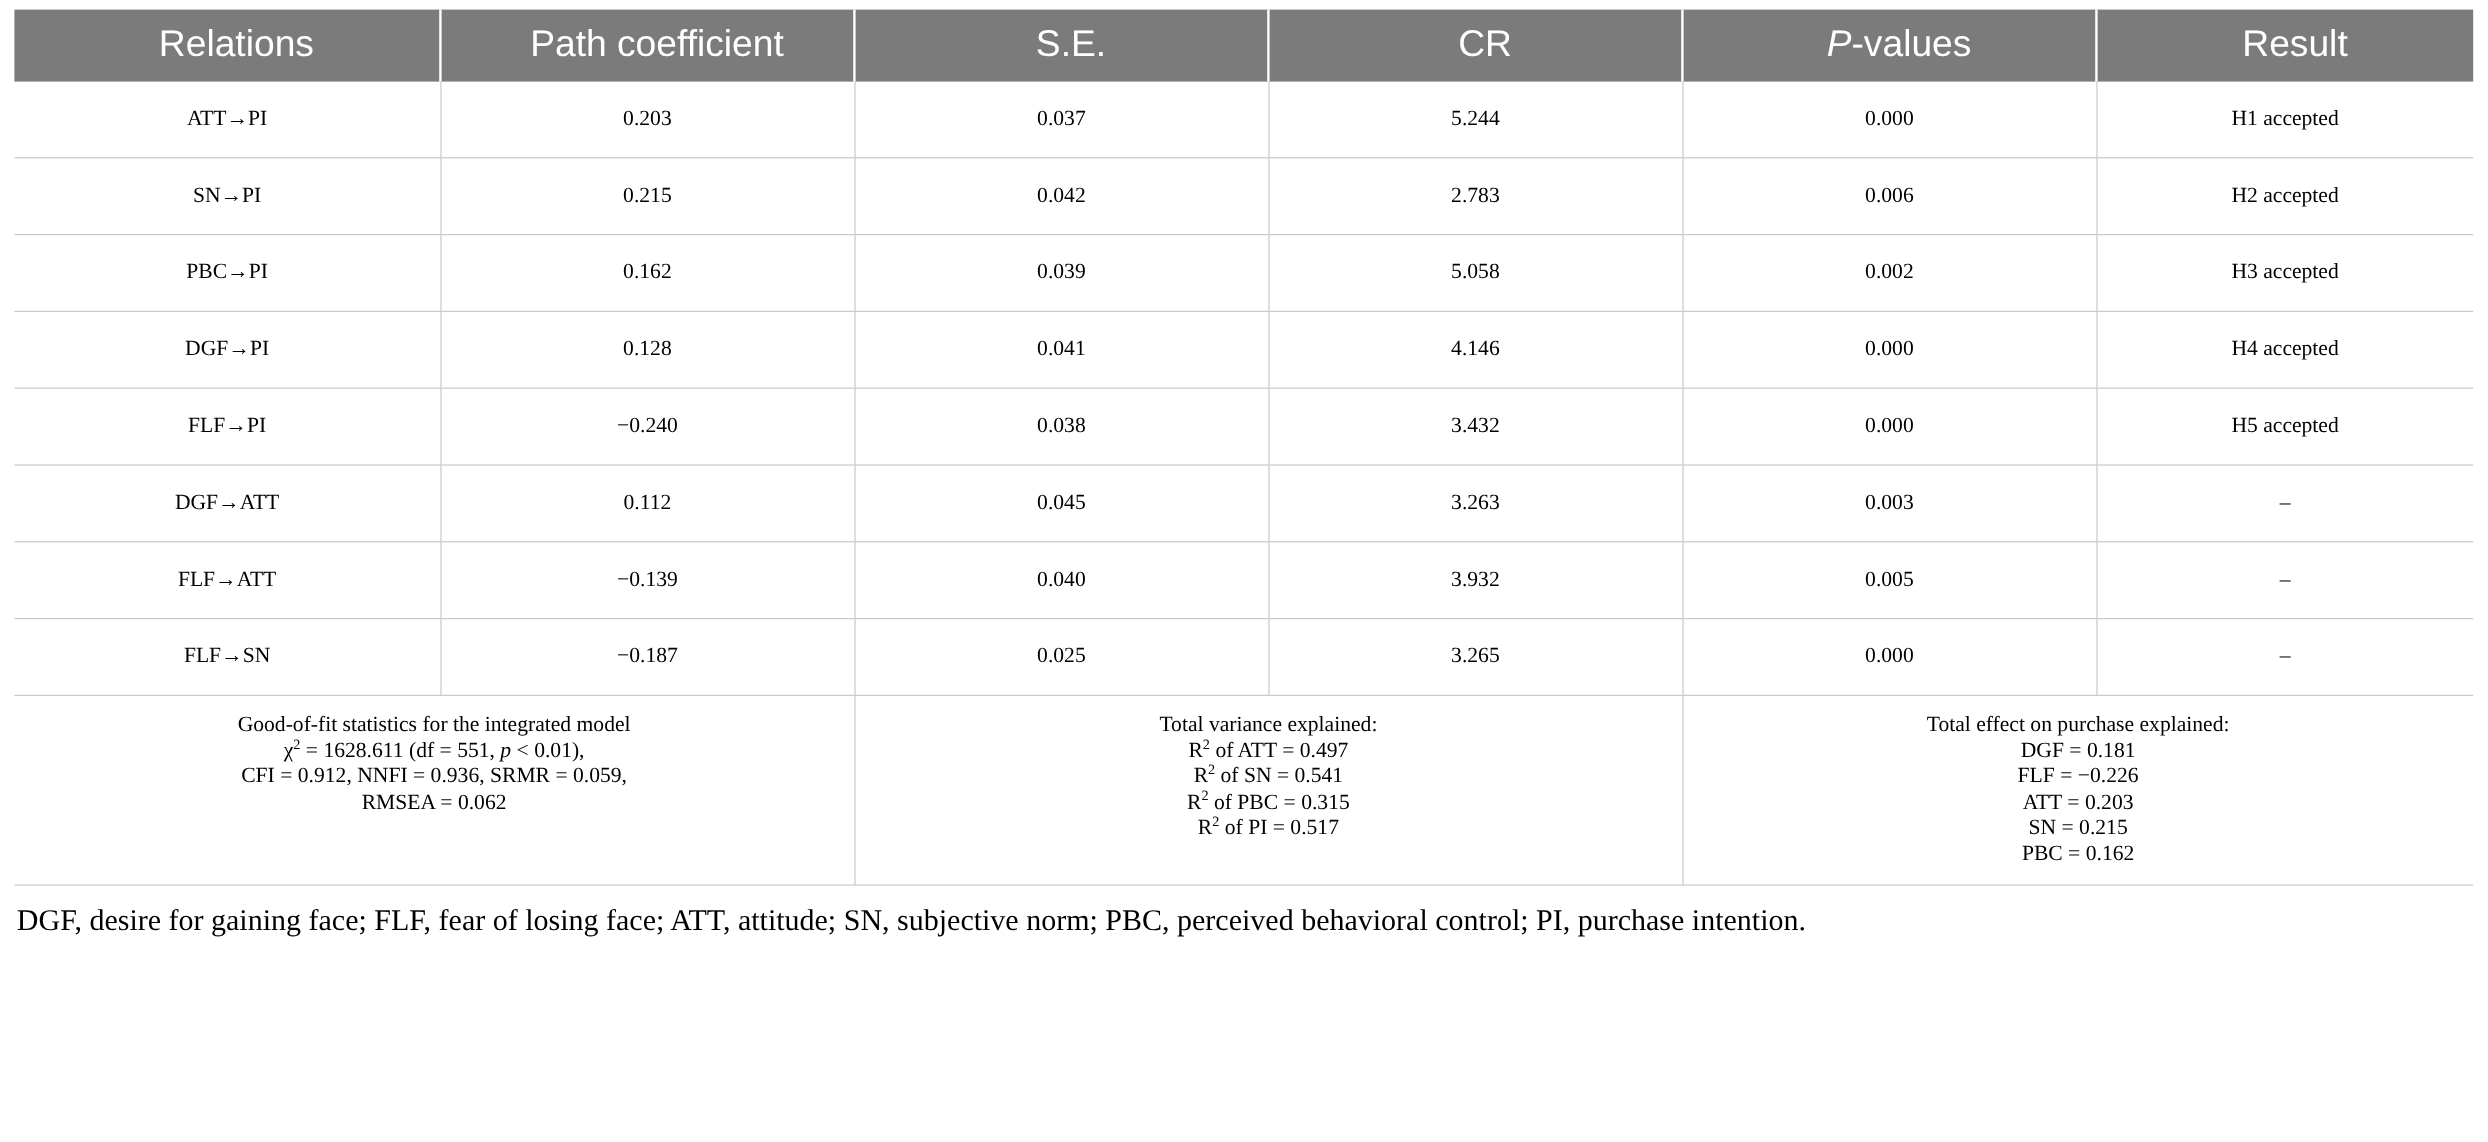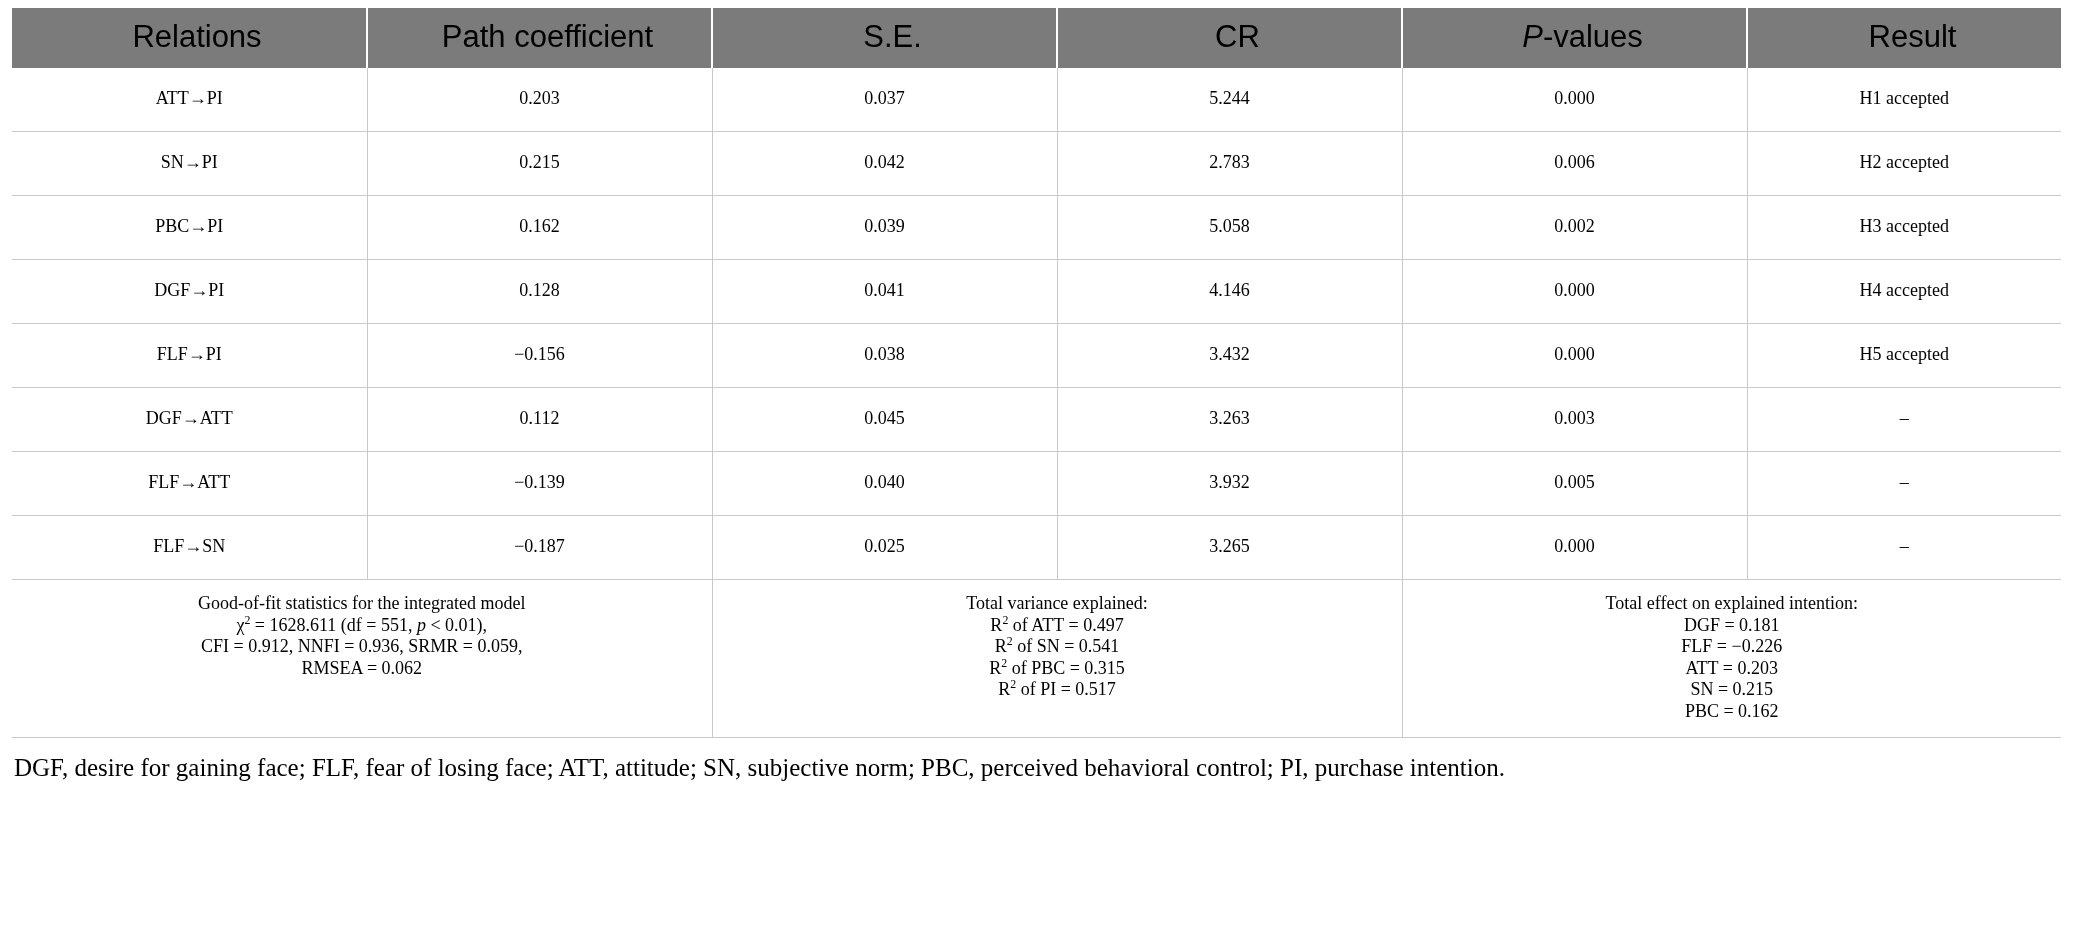--- a/index.html
+++ b/index.html
@@ -19,21 +19,21 @@
     box-sizing: border-box;
     width: 2073px;
   }
   table.results {
     border-collapse: collapse;
     width: 2049px;
     table-layout: fixed;
   }
   table.results th {
     background: #7b7b7b;
-    color: #000000;
+    color: #ffffff;
     font-family: "Liberation Sans", sans-serif;
     font-weight: 400;
     font-size: 31px;
     text-align: center;
     padding: 12px 6px 14px 22px;
     border-right: 2px solid #ffffff;
     line-height: 1.1;
   }
   table.results th:last-child {
     border-right: none;
@@ -139,21 +139,21 @@
       <tr class="data-row">
         <td>DGF→PI</td>
         <td>0.128</td>
         <td>0.041</td>
         <td>4.146</td>
         <td>0.000</td>
         <td>H4 accepted</td>
       </tr>
       <tr class="data-row">
         <td>FLF→PI</td>
-        <td>−0.156</td>
+        <td>−0.240</td>
         <td>0.038</td>
         <td>3.432</td>
         <td>0.000</td>
         <td>H5 accepted</td>
       </tr>
       <tr class="data-row">
         <td>DGF→ATT</td>
         <td>0.112</td>
         <td>0.045</td>
         <td>3.263</td>
@@ -185,21 +185,21 @@
           <div class="summary-line">RMSEA = 0.062</div>
         </td>
         <td colspan="2">
           <div class="summary-line">Total variance explained:</div>
           <div class="summary-line">R<sup>2</sup> of ATT = 0.497</div>
           <div class="summary-line">R<sup>2</sup> of SN = 0.541</div>
           <div class="summary-line">R<sup>2</sup> of PBC = 0.315</div>
           <div class="summary-line">R<sup>2</sup> of PI = 0.517</div>
         </td>
         <td colspan="2">
-          <div class="summary-line">Total effect on explained intention:</div>
+          <div class="summary-line">Total effect on purchase explained:</div>
           <div class="summary-line">DGF = 0.181</div>
           <div class="summary-line">FLF = −0.226</div>
           <div class="summary-line">ATT = 0.203</div>
           <div class="summary-line">SN = 0.215</div>
           <div class="summary-line">PBC = 0.162</div>
         </td>
       </tr>
     </tbody>
   </table>
 

